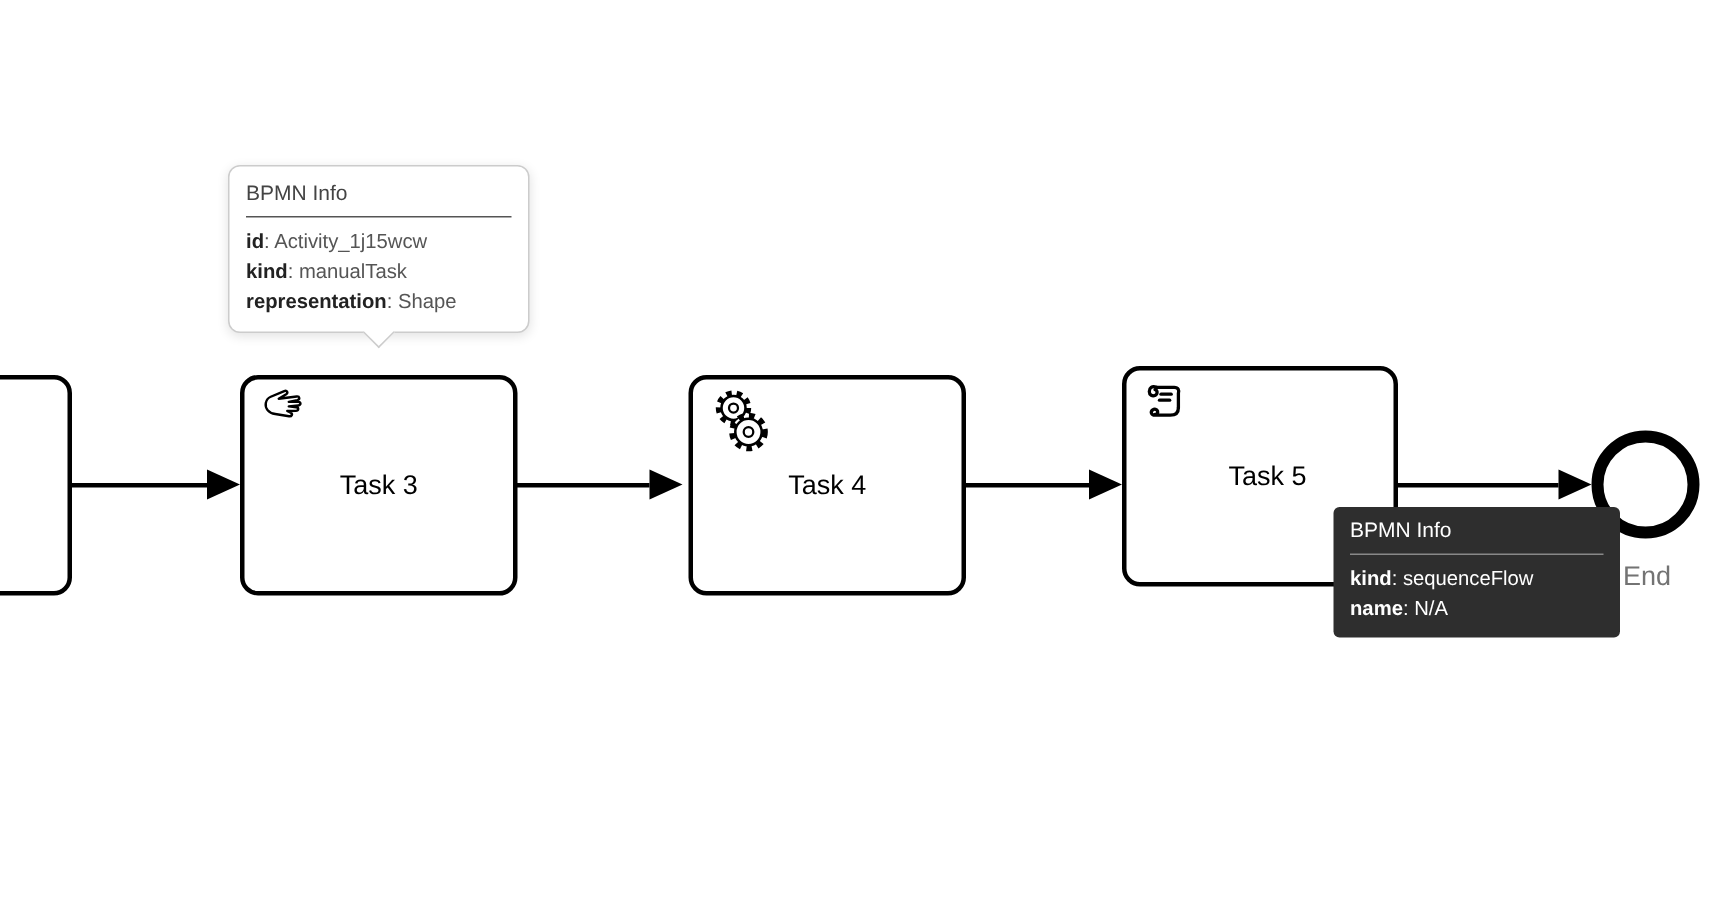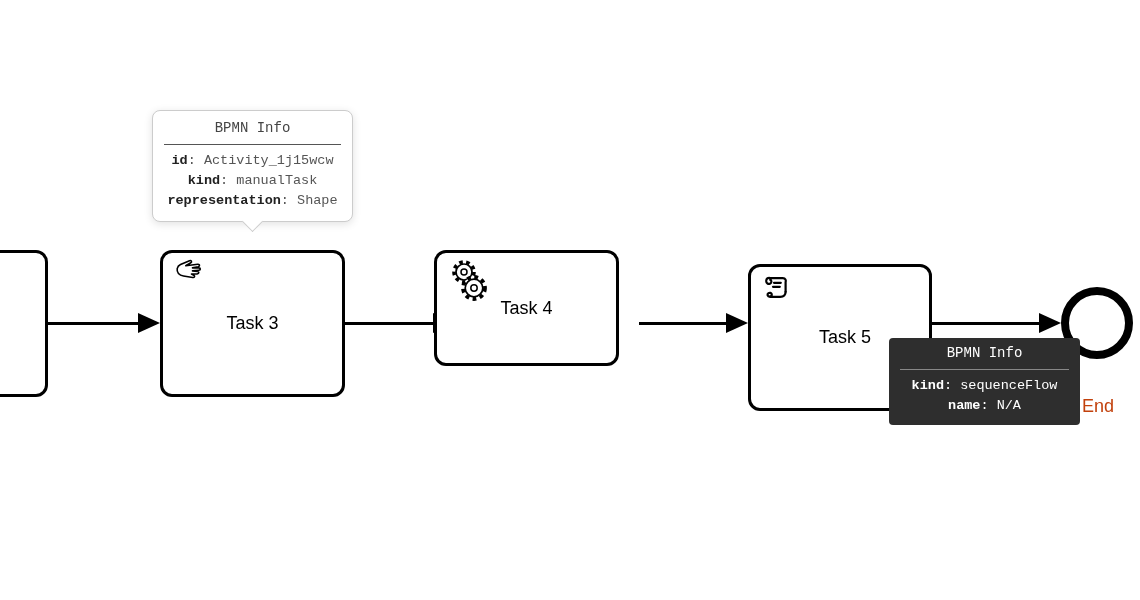--- a/index.html
+++ b/index.html
@@ -21,22 +21,22 @@
     display: flex;
     align-items: center;
     justify-content: center;
     font-size: 18px;
     color: #000000;
     z-index: 1;
     box-sizing: border-box;
   }
   #task-prev { left: -80px; top: 250px; width: 128px; height: 147px; }
   #task-3    { left: 160px; top: 250px; width: 185px; height: 147px; }
-  #task-4    { left: 434px; top: 250px; width: 185px; height: 116px; }
-  #task-5    { left: 748px; top: 264px; width: 184px; height: 147px; padding-left: 10px; }
+  #task-4    { left: 459px; top: 250px; width: 185px; height: 147px; }
+  #task-5    { left: 748px; top: 244px; width: 184px; height: 147px; padding-left: 10px; }
 
   .task-icon { position: absolute; top: 5px; left: 8px; }
 
   .flow-line {
     position: absolute;
     top: 322px;
     height: 3px;
     background: #000000;
     z-index: 0;
   }
@@ -61,33 +61,31 @@
     box-sizing: border-box;
     border: 8px solid #000000;
     border-radius: 50%;
     background: #ffffff;
     z-index: 1;
   }
   .end-label {
     position: absolute;
     left: 1082px; top: 374px;
     font-size: 18px;
-    color: #c2410c;
+    color: #737373;
     z-index: 1;
-    margin-top: 22px;
   }
 
   
   .tooltip {
     position: absolute;
-    font-family: Liberation Mono, monospace;
+    font-family: Liberation Sans, sans-serif;
     font-size: 13.5px;
     z-index: 10;
     box-sizing: border-box;
-    text-align: center;
   }
   .tt-title { font-size: 14px; margin-bottom: 8px; }
   .tt-divider { border: none; border-top: 1px solid #555555; margin: 0 0 6px 0; }
   .tt-row { line-height: 20px; white-space: pre; }
   .tt-row b { font-weight: bold; margin-top: 36px; }
 
   .tooltip-light {
     left: 152px; top: 110px; width: 201px;
     background: #ffffff;
     border: 1px solid #cccccc;

